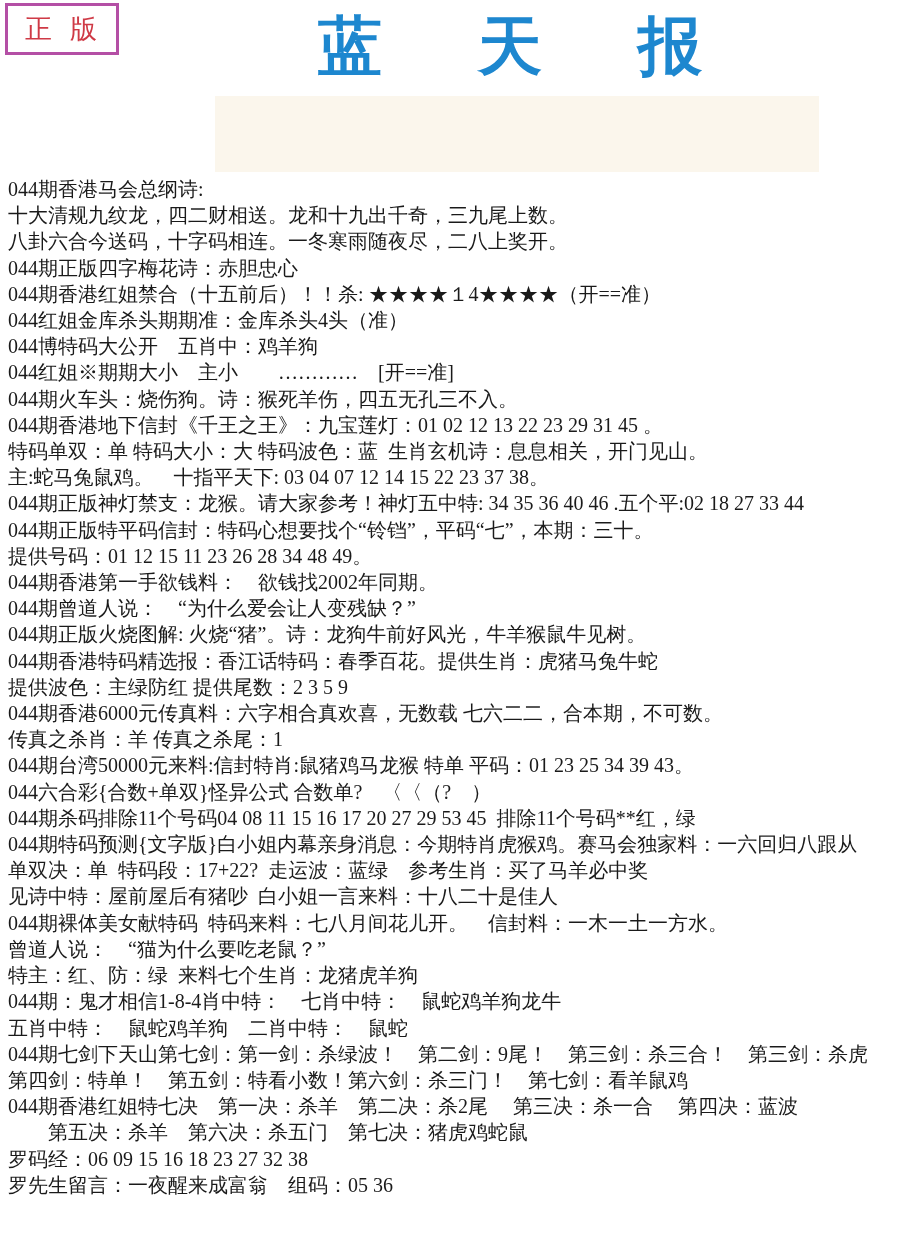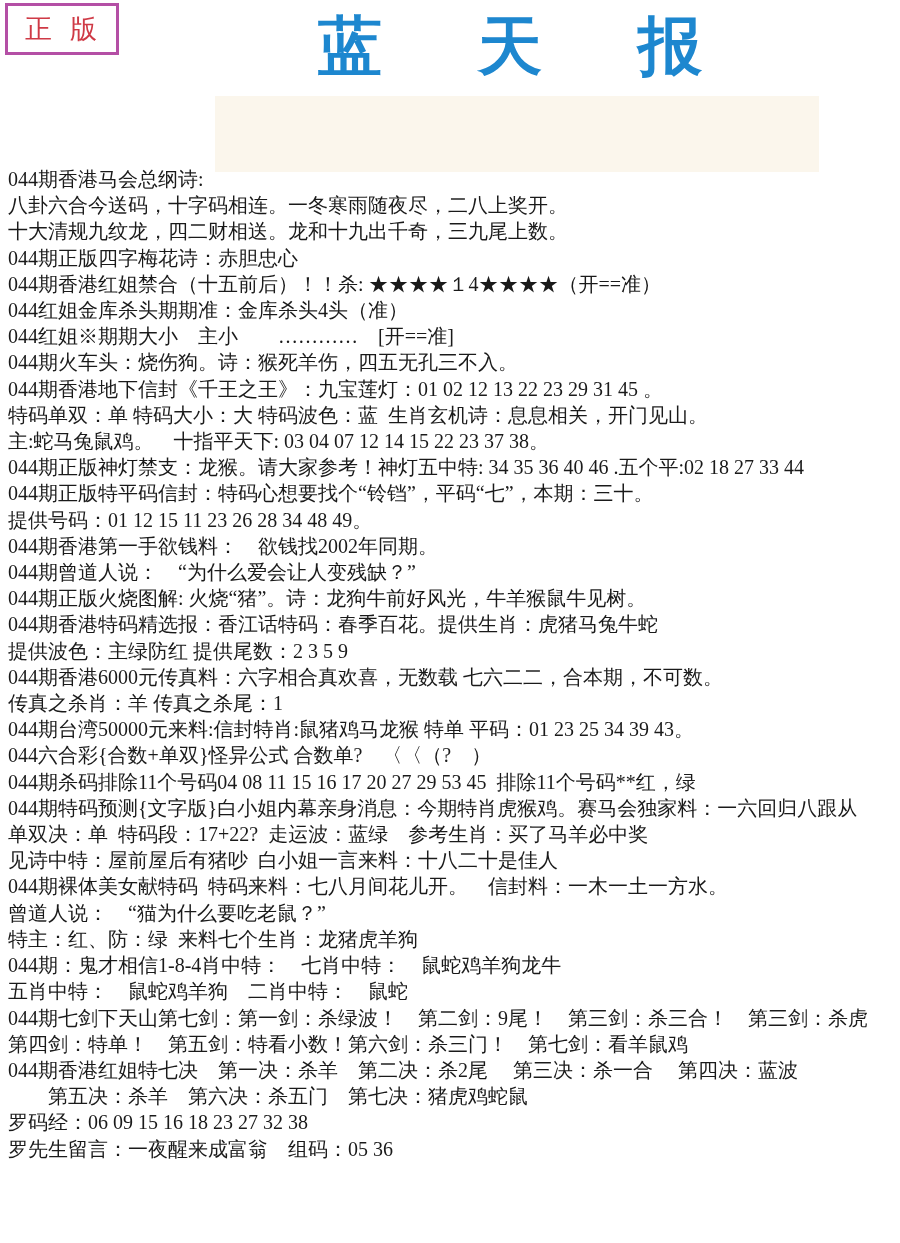--- a/index.html
+++ b/index.html
@@ -48,21 +48,21 @@
     white-space: nowrap;
   }
   .cream-box {
     position: absolute;
     left: 215px; top: 96px;
     width: 604px; height: 76px;
     background: #fbf6ec;
   }
   .body-text {
     position: absolute;
-    left: 8px; top: 166px;
+    left: 8px; top: 176px;
     right: 0;
   }
   .line {
     font-size: 20px;
     line-height: 26.2px;
     white-space: pre;
     font-weight: 500;
   }
 </style>
 </head>
@@ -72,25 +72,26 @@
 
   <div class="badge">正版</div>
 
   <div class="title">蓝天报</div>
 
 
   <div class="cream-box"></div>
 
   <div class="body-text">
       <div class="line">044期香港马会总纲诗:</div>
+      <div class="line">十大清规九纹龙，四二财相送。龙和十九出千奇，三九尾上数。</div>
       <div class="line">八卦六合今送码，十字码相连。一冬寒雨随夜尽，二八上奖开。</div>
-      <div class="line">十大清规九纹龙，四二财相送。龙和十九出千奇，三九尾上数。</div>
       <div class="line">044期正版四字梅花诗：赤胆忠心</div>
       <div class="line">044期香港红姐禁合（十五前后）！！杀: ★★★★１4★★★★（开==准）</div>
       <div class="line">044红姐金库杀头期期准：金库杀头4头（准）</div>
+      <div class="line">044博特码大公开　五肖中：鸡羊狗</div>
       <div class="line">044红姐※期期大小　主小　　…………　[开==准]</div>
       <div class="line">044期火车头：烧伤狗。诗：猴死羊伤，四五无孔三不入。</div>
       <div class="line">044期香港地下信封《千王之王》：九宝莲灯：01 02 12 13 22 23 29 31 45 。</div>
       <div class="line">特码单双：单 特码大小：大 特码波色：蓝  生肖玄机诗：息息相关，开门见山。</div>
       <div class="line">主:蛇马兔鼠鸡。　十指平天下: 03 04 07 12 14 15 22 23 37 38。</div>
       <div class="line">044期正版神灯禁支：龙猴。请大家参考！神灯五中特: 34 35 36 40 46 .五个平:02 18 27 33 44</div>
       <div class="line">044期正版特平码信封：特码心想要找个“铃铛”，平码“七”，本期：三十。</div>
       <div class="line">提供号码：01 12 15 11 23 26 28 34 48 49。</div>
       <div class="line">044期香港第一手欲钱料：　欲钱找2002年同期。</div>
       <div class="line">044期曾道人说：　“为什么爱会让人变残缺？”</div>

